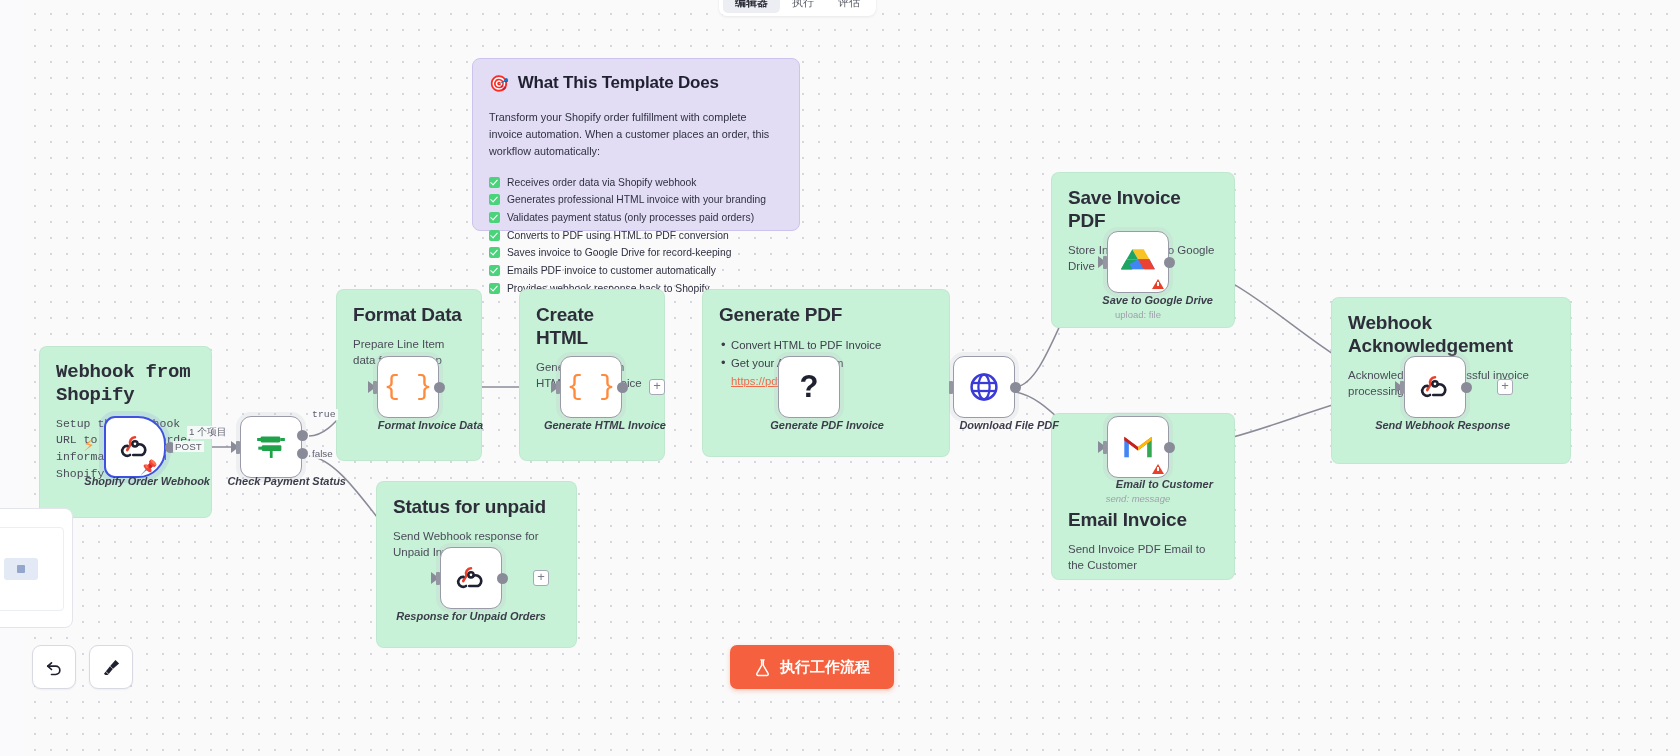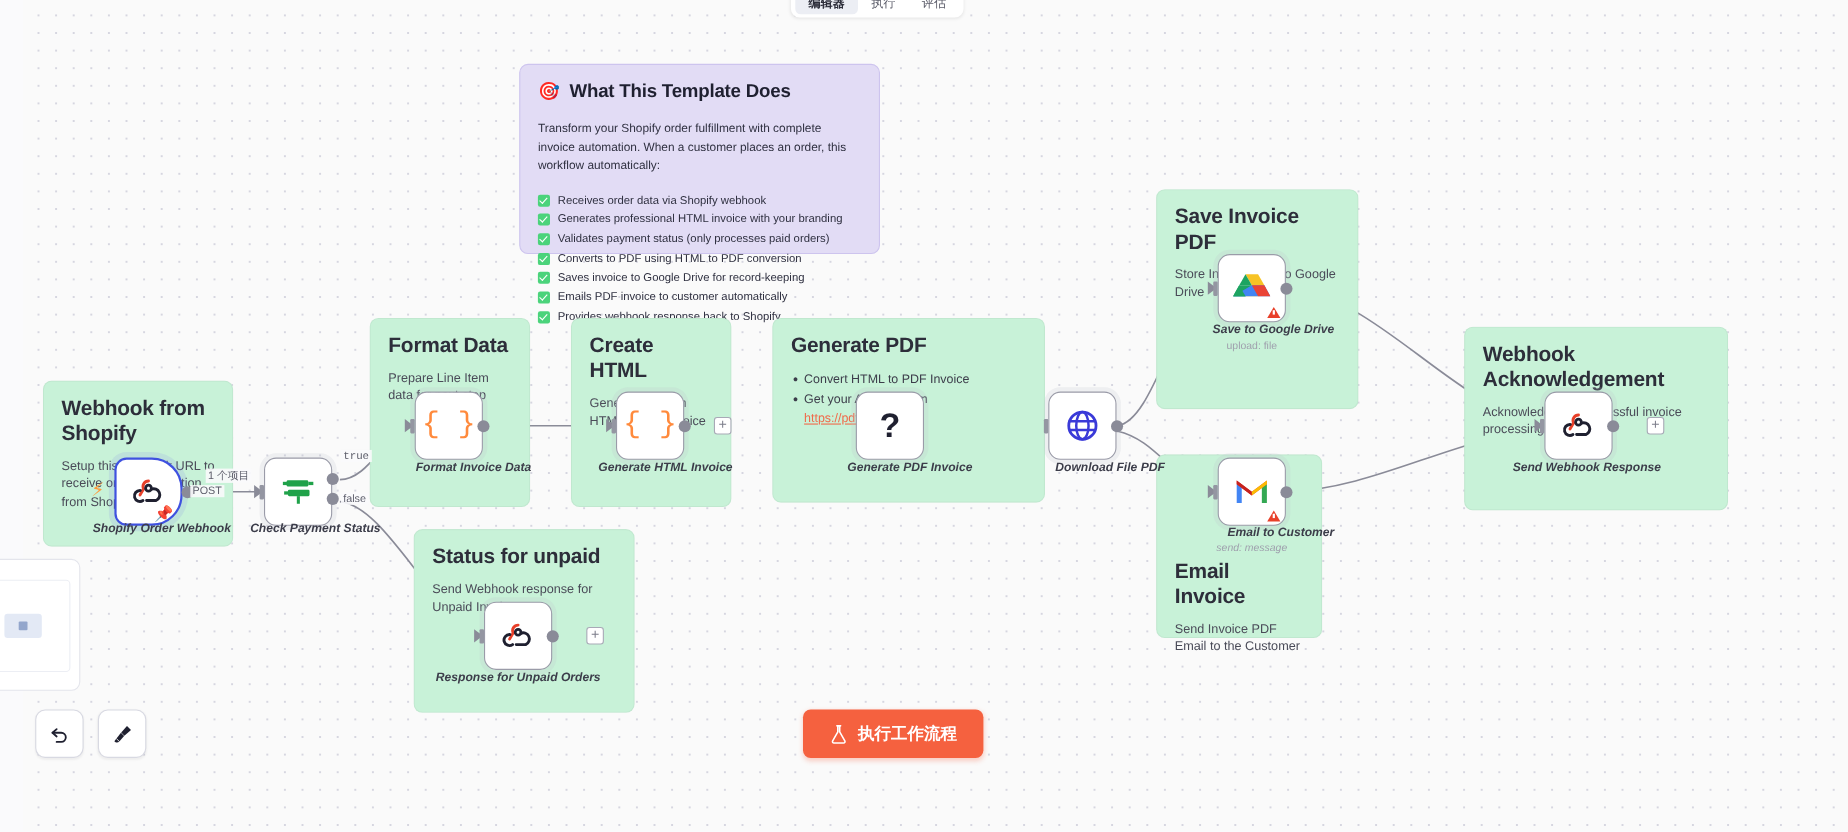--- a/index.html
+++ b/index.html
@@ -260,21 +260,21 @@
           <span class="chk"></span>
           <span>Emails PDF invoice to customer automatically</span>
         </li>
       <li>
           <span class="chk"></span>
           <span>Provides webhook response back to Shopify</span>
         </li>
     </ul>
   </div>
 
-  <div class="sticky green" style="left:18px; top:346px; width:173px; height:151px;">
+  <div class="sticky green" style="left:18px; top:346px; width:173px; height:172px;font-family:Liberation Mono, monospace;">
     <h2>Webhook from Shopify</h2>
     <div class="sub">Setup this webhook URL to receive order information from Shopify</div>
   </div>
 
   <div class="sticky green" style="left:315px; top:289px; width:146px; height:172px;">
     <h2>Format Data</h2>
     <div class="sub">Prepare Line Item data for next step</div>
   </div>
 
   <div class="sticky green" style="left:498px; top:289px; width:146px; height:172px;">
@@ -288,26 +288,26 @@
       <li><span>Convert HTML to PDF Invoice</span></li>
       <li><span>Get your API Key from </span><a class="lnk" href="#">https://pdfmunk.com</a></li>
     </ul>
   </div>
 
   <div class="sticky green" style="left:355px; top:481px; width:201px; height:167px;">
     <h2>Status for unpaid</h2>
     <div class="sub">Send Webhook response for Unpaid Invoice</div>
   </div>
 
-  <div class="sticky green" style="left:1030px; top:172px; width:184px; height:200px;">
+  <div class="sticky green" style="left:1030px; top:172px; width:184px; height:156px;">
     <h2>Save Invoice PDF</h2>
     <div class="sub">Store Invoice PDF to Google Drive</div>
   </div>
 
-  <div class="sticky green" style="left:1030px; top:413px; width:151px; height:167px; padding-top:95px;">
+  <div class="sticky green" style="left:1030px; top:413px; width:184px; height:167px; padding-top:95px;">
     <h2>Email Invoice</h2>
     <div class="sub">Send Invoice PDF Email to the Customer</div>
   </div>
 
   <div class="sticky green" style="left:1310px; top:297px; width:240px; height:167px;">
     <h2>Webhook Acknowledgement</h2>
     <div class="sub">Acknowledge for successful invoice processing</div>
   </div>
 
   <div class="bolt" style="left:62px; top:437px;">⚡</div>

